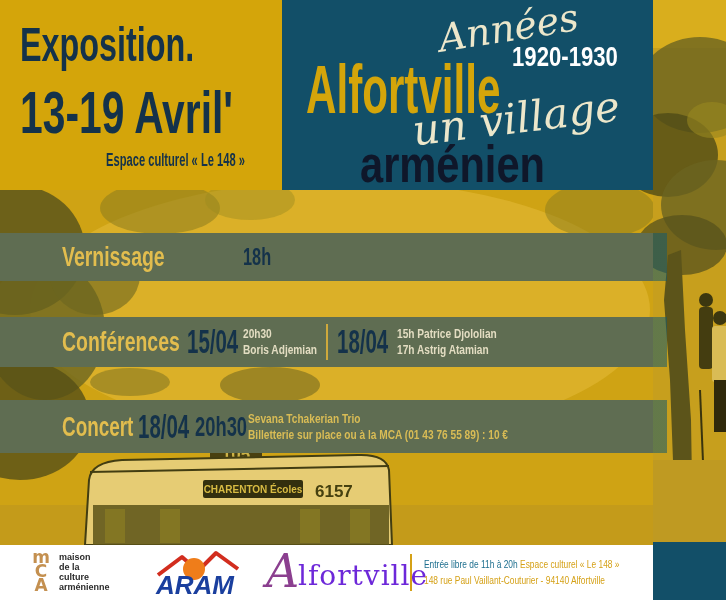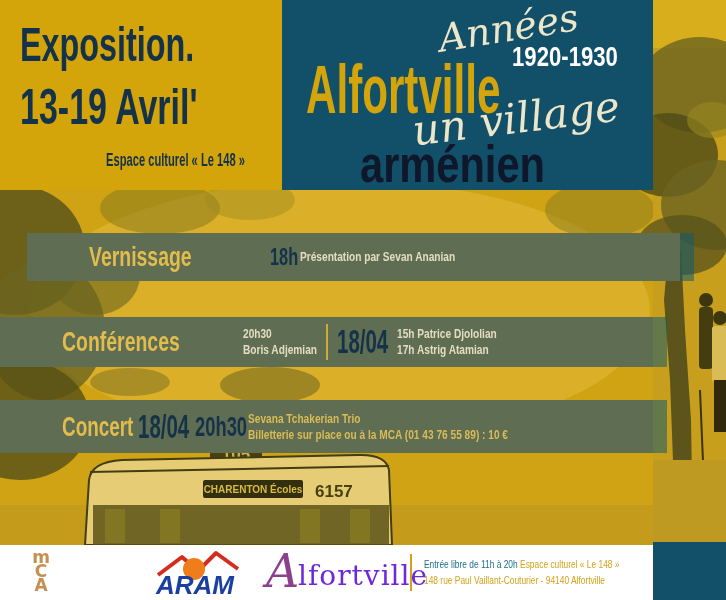--- a/index.html
+++ b/index.html
@@ -11,39 +11,39 @@
   .abs{position:absolute;white-space:nowrap;}
   .cond{display:inline-block;transform-origin:0 50%;white-space:nowrap;}
   
   #photo-svg{position:absolute;left:0;top:0;z-index:0;}
   
   #panel-left{position:absolute;left:0;top:0;width:282px;height:190px;background:#d4a50a;z-index:2;}
   #panel-right{position:absolute;left:282px;top:0;width:371px;height:190px;background:#124f68;z-index:2;}
   .title-navy{color:#14324a;font-weight:bold;}
   #title1{left:20px;top:16px;font-size:49px;}
   #title1 .cond{transform:scaleX(.66);}
-  #title2{left:20px;top:78px;font-size:50px;}
+  #title2{left:20px;top:78px;font-size:60px;}
   #title2 .cond{transform:scaleX(.68);}
   #venue{left:106px;top:150px;font-size:18px;}
   #venue .cond{transform:scaleX(.62);}
   .script{font-family:"DejaVu Serif",serif;font-style:italic;color:#ece7cb;}
   #script-top{left:438px;top:6px;font-size:38px;transform:rotate(-9deg);}
   #years{left:512px;top:42px;font-size:27px;color:#ffffff;font-weight:bold;}
   #years .cond{transform:scaleX(.82);}
   #city-title{left:306px;top:50px;font-size:68px;color:#d4a50a;font-weight:bold;}
   #city-title .cond{transform:scaleX(.62);}
   #script-mid{left:412px;top:94px;font-size:42px;transform:rotate(-7deg);}
   #subtitle-armenien{left:360px;top:134px;font-size:52px;color:#0f172a;font-weight:bold;}
   #subtitle-armenien .cond{transform:scaleX(.8);}
   
   .band{
     position:absolute;left:0;width:667px;z-index:2;
     background:linear-gradient(to right,#5f6d52 0,#5f6d52 653px,rgba(18,90,110,.55) 653px);
   }
-  #band-vernissage{top:233px;height:48px;margin-left:27px;}
+  #band-vernissage{top:233px;height:48px;}
   #band-conferences{top:317px;height:50px;}
   #band-concert{top:400px;height:53px;}
   .band .abs{top:50%;}
   .ev-label{color:#e2bd4e;font-weight:bold;font-size:27px;}
   .ev-label .cond{transform:translateY(-50%) scaleX(.72);}
   .ev-date{color:#14324a;font-weight:bold;font-size:33px;}
   .ev-date .cond{transform:translateY(-50%) scaleX(.62);}
   .ev-time{color:#14324a;font-weight:bold;text-decoration:underline;}
   .ev-time .cond{transform:translateY(-50%) scaleX(.68);}
   .ev-detail{font-size:13px;font-weight:bold;line-height:16px;}
@@ -159,28 +159,28 @@
     <span class="cond">arménien</span>
   </div>
 
   <div id="band-vernissage" class="band">
     <div class="abs ev-label" style="left:62px">
       <span class="cond">Vernissage</span>
     </div>
     <div class="abs ev-time" style="left:243px;font-size:24px">
       <span class="cond">18h</span>
     </div>
-    <div class="abs ev-detail cream" style="left:273px">
-      <span class="cond">Présentation par Sevan Ananian</span>
-    </div>
   </div>
 
   <div id="band-conferences" class="band">
     <div class="abs ev-label" style="left:62px">
       <span class="cond">Conférences</span>
+    </div>
+    <div class="abs ev-date" style="left:187px">
+      <span class="cond">15/04</span>
     </div>
     <div class="abs stack cream" style="left:243px">
       <div>20h30</div>
       <div>Boris Adjemian</div>
     </div>
     <div class="v-divider" style="left:326px;top:7px;height:36px"></div>
     <div class="abs ev-date" style="left:337px">
       <span class="cond">18/04</span>
     </div>
     <div class="abs stack cream" style="left:397px">
@@ -205,20 +205,26 @@
     </div>
   </div>
 
   <div id="footer">
     <div id="mca-logo">
       <div id="mca-monogram">
         <span>m</span>
         <span>C</span>
         <span>A</span>
       </div>
+      <div id="mca-name">
+        <div>maison</div>
+        <div>de la</div>
+        <div>culture</div>
+        <div>arménienne</div>
+      </div>
     </div>
     <div id="aram-logo">
       <svg width="90" height="50" viewBox="0 0 90 50">
         <path d="M6 28 L30 10 L46 24 L64 6 L86 22" fill="none" stroke="#d22d1e" stroke-width="4" stroke-linejoin="round"></path>
         <circle cx="42" cy="22" r="11" fill="#ef7d1a"></circle>
         <text x="4" y="47" font-size="26" font-weight="bold" font-style="italic" fill="#1a3f9e" font-family="Liberation Sans, sans-serif">ARAM</text>
       </svg>
     </div>
     <div id="alfortville-logo">
       <span id="alfortville-initial">A</span>

